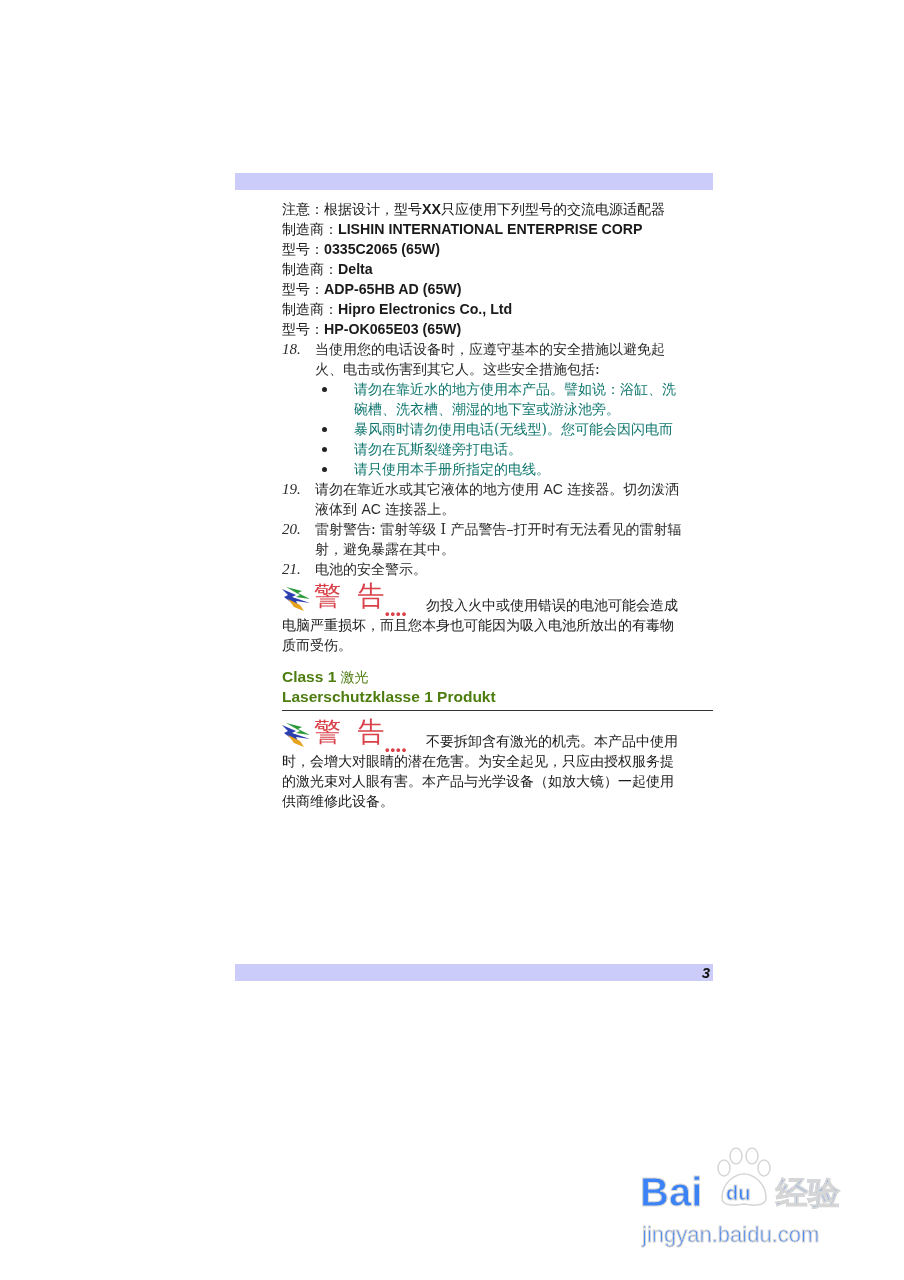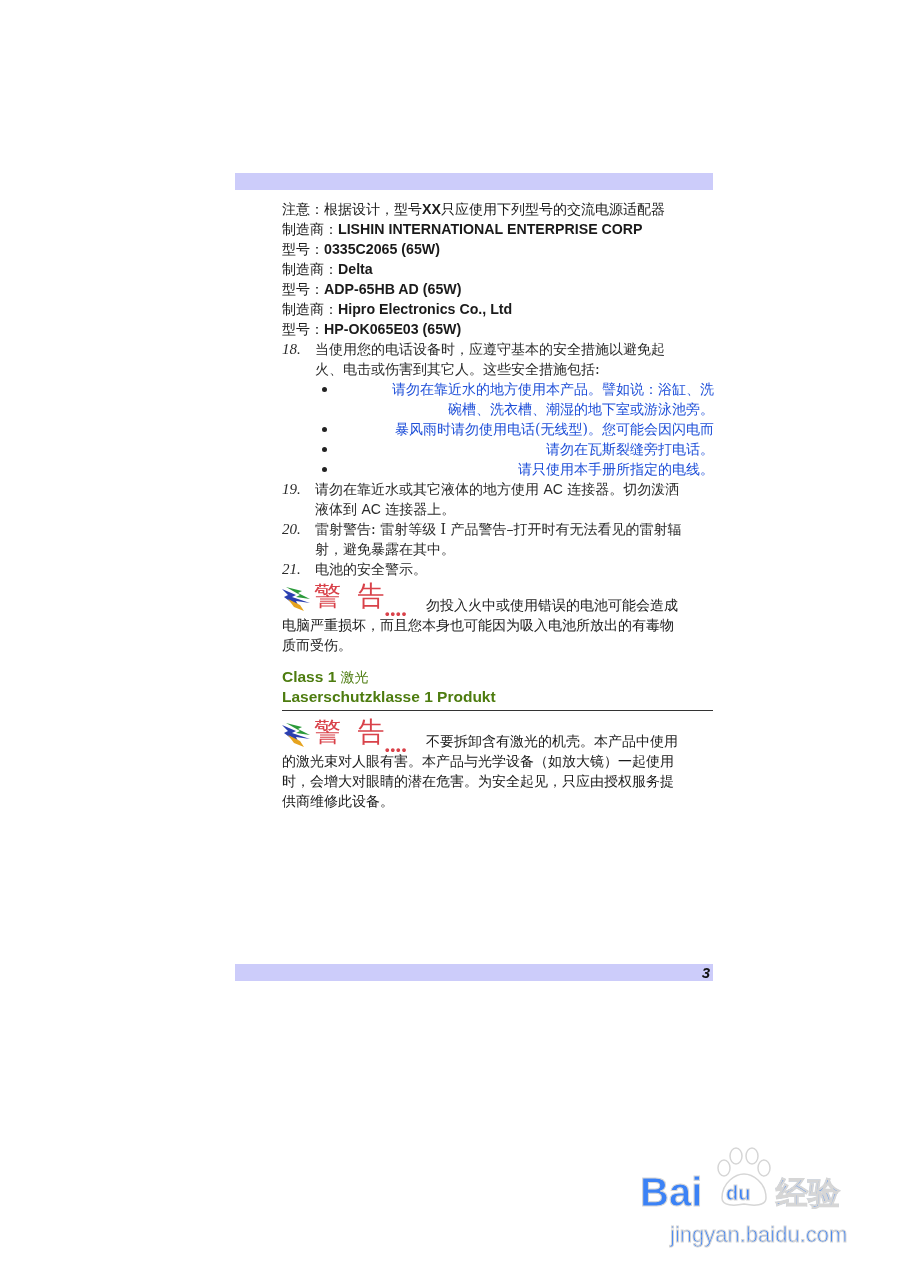--- a/index.html
+++ b/index.html
@@ -9,21 +9,21 @@
   .bar.top { top:173px; }
   .bar.bottom { top:964px; }
   .page-num { position:absolute; right:3px; top:0; font-family:"Liberation Sans",sans-serif;
               font-weight:bold; font-style:italic; font-size:15px; line-height:17px; color:#111; }
   .content { position:absolute; left:282px; top:199px; width:432px; }
   .line { font-size:14px; line-height:20px; height:20px; white-space:nowrap; }
   .b { font-family:"Liberation Sans",sans-serif; font-weight:bold; font-size:14.2px; }
   .num-item { position:relative; padding-left:33px; font-size:14px; line-height:20px; color:#2a2a2a; }
   .num { position:absolute; left:0; top:0; font-family:"Liberation Serif",serif; font-weight:normal; font-style:italic; font-size:15px; }
   .bullets { list-style:none; margin:0; padding:0 0 0 40px; }
-  .bullets li { position:relative; padding-left:32px; font-size:14px; line-height:20px; color:#1d4ed8;text-align:right; }
+  .bullets li { position:relative; padding-left:32px; font-size:14px; line-height:20px; color:#0f766e; }
   .bullets li::before { content:""; position:absolute; left:0; top:8px; width:5px; height:5px; border-radius:50%; background:#222; }
   .sans { font-family:"Liberation Sans",sans-serif; }
   .warn-block { position:relative; font-size:14px; line-height:20px; color:#1a1a1a; }
   .warn-logo { display:inline-block; width:134px; height:32px; vertical-align:bottom; position:relative; margin-right:10px; }
   .warn-logo svg { position:absolute; left:0; top:2px; }
   .warn-logo .wtext { position:absolute; left:32px; top:-4px; font-family:"DejaVu Serif",serif; color:#d9424a; font-size:27px; letter-spacing:4px; line-height:34px; }
   .warn-logo .dots { position:absolute; left:103px; top:21px; font-family:"Liberation Sans",sans-serif; color:#d9424a; font-weight:bold; font-size:13px; letter-spacing:1px; }
   .laser-h { font-family:"Liberation Sans",sans-serif; font-weight:bold; font-size:15.5px; line-height:20px; color:#4d7c0f; }
   .laser-h .zh { font-family:"DejaVu Serif",serif; font-weight:normal; font-size:14px; }
   .rule { width:431px; height:0; border-top:1px solid #333; margin:3px 0 8px 0; }
@@ -110,22 +110,22 @@
       <span class="warn-logo">
         <svg width="30" height="26" viewBox="0 0 30 26">
           <polygon points="0,4 14,10 10,12 28,18 14,16 18,24 2,12 6,10" fill="#2a3fb0"></polygon>
           <polygon points="4,2 18,10 14,12 28,14 16,8 20,6" fill="#2b9a3a"></polygon>
           <polygon points="6,14 18,20 22,26 12,22" fill="#e6a31e"></polygon>
         </svg>
         <span class="wtext">警 告</span>
         <span class="dots">••••</span>
       </span><span>不要拆卸含有激光的机壳。本产品中使用</span>
     </div>
+    <div>时，会增大对眼睛的潜在危害。为安全起见，只应由授权服务提</div>
     <div>的激光束对人眼有害。本产品与光学设备（如放大镜）一起使用</div>
-    <div>时，会增大对眼睛的潜在危害。为安全起见，只应由授权服务提</div>
     <div>供商维修此设备。</div>
   </div>
 </div>
 
 <div class="bar bottom">
   <span class="page-num">3</span>
 </div>
 
 <div class="watermark">
   <span class="wm-text" style="left:0;top:30px;font-size:40px;">Bai</span>
@@ -133,14 +133,14 @@
     <g fill="#fff" stroke="#d6d6d6" stroke-width="1.5">
       <ellipse cx="10" cy="22" rx="6" ry="8"></ellipse>
       <ellipse cx="22" cy="10" rx="6" ry="8"></ellipse>
       <ellipse cx="38" cy="10" rx="6" ry="8"></ellipse>
       <ellipse cx="50" cy="22" rx="6" ry="8"></ellipse>
       <path d="M8,52 C8,36 22,28 30,28 C38,28 52,36 52,52 C52,60 40,60 30,58 C20,60 8,60 8,52 Z"></path>
     </g>
   </svg>
   <span class="wm-text" style="left:86px;top:42px;font-size:20px;">du</span>
   <span class="wm-text" style="left:136px;top:32px;font-size:32px;font-family:'DejaVu Sans',sans-serif;">经验</span>
-  <span class="wm-text" style="left:2px;top:82px;font-size:22px;font-weight:normal;margin-left:28px;">jingyan.baidu.com</span>
+  <span class="wm-text" style="left:2px;top:82px;font-size:22px;font-weight:normal;">jingyan.baidu.com</span>
 </div>
 
 </body></html>

